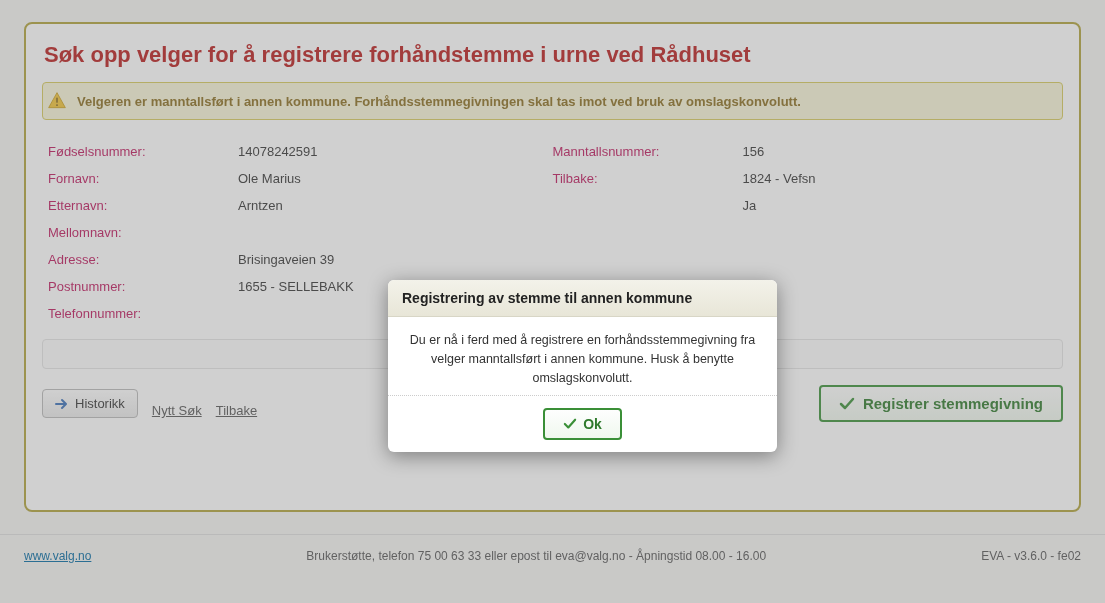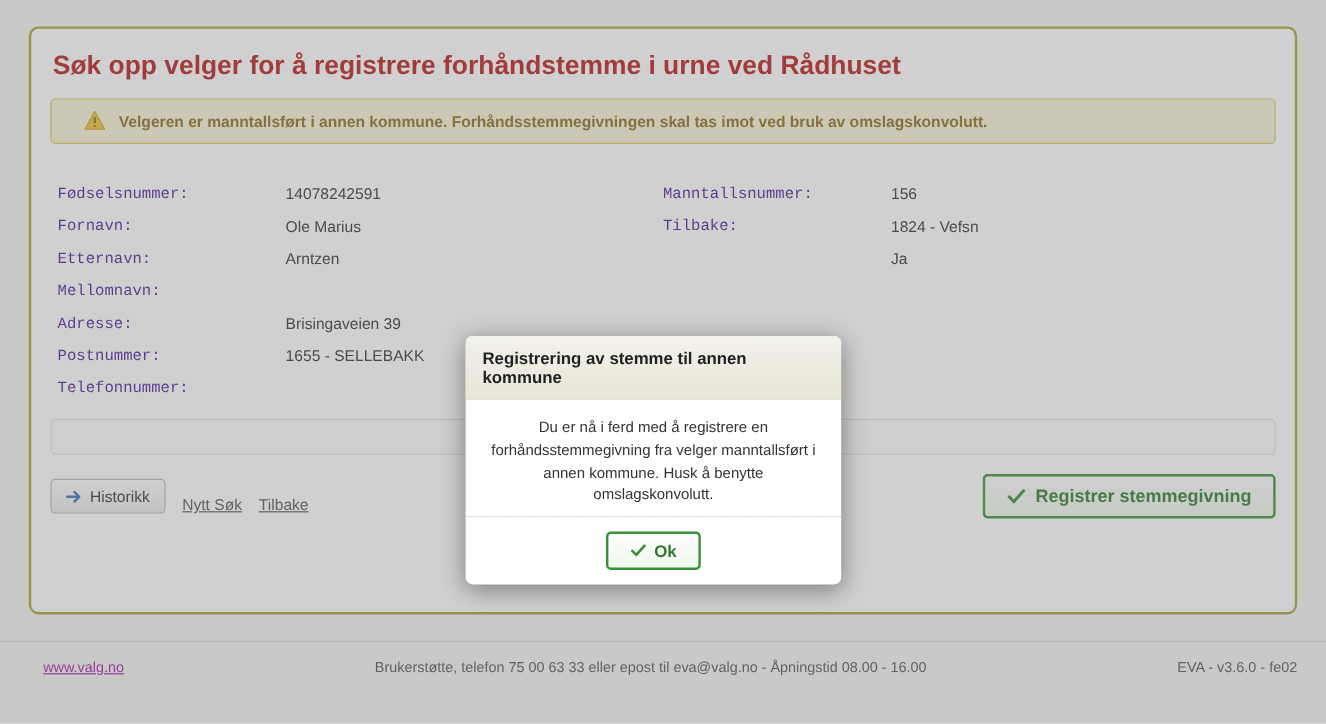--- a/index.html
+++ b/index.html
@@ -27,24 +27,24 @@
   .page-title {
     font-size: 22px;
     font-weight: bold;
     color: #b91c1c;
     margin: 2px 0 14px 2px;
   }
   .warning-box {
     background: #f7f4d7;
     border: 1px solid #d6ca5d;
     border-radius: 4px;
-    padding: 8px 26px;
-    display: flex;
-    align-items: center;
-    margin-bottom: 28px;
+    padding: 8px 4px;
+    display: flex;
+    align-items: center;
+    margin-bottom: 18px;
   }
   .warning-box .icon {
     width: 20px; height: 20px;
     margin-right: 10px;
     flex-shrink: 0;
   }
   .warning-box .msg {
     color: #8a6d1f;
     font-weight: bold;
     font-size: 13px;
@@ -65,22 +65,21 @@
   }
   .info-col {
     flex: 1;
   }
   .info-row {
     display: flex;
     padding: 6px 0;
   }
   .info-label {
     width: 190px;
-    color: #4c1d95;
-    font-family: Liberation Mono, monospace;
+    color: #be185d;
   }
   .info-value {
     color: #333;
   }
   .empty-bar {
     background: #fcfcfc;
     border: 1px solid #e3e3e3;
     border-radius: 4px;
     height: 30px;
     margin: 4px 0 16px 0;
@@ -130,36 +129,35 @@
     display: flex;
     justify-content: space-between;
     align-items: center;
     padding: 14px 24px 0 24px;
     border-top: 1px solid #ddd;
     margin-top: 22px;
     font-size: 12px;
     color: #555;
   }
   .footer .url {
-    color: #a21caf;
+    color: #0369a1;
     text-decoration: underline;
     cursor: pointer;
-    margin-left: 12px;
   }
   
   .overlay {
     position: absolute;
     inset: 0;
     background: rgba(120,120,120,0.35);
   }
   .dialog {
     position: absolute;
     left: 388px;
     top: 280px;
-    width: 313px;
+    width: 389px;
     background: #fff;
     border-radius: 6px;
     box-shadow: 0 4px 20px rgba(0,0,0,0.4);
     overflow: hidden;
   }
   .dialog-header {
     background: linear-gradient(#f3f2ea, #e8e6d8);
     border-bottom: 1px solid #d8d6c6;
     padding: 10px 14px;
     font-weight: bold;

